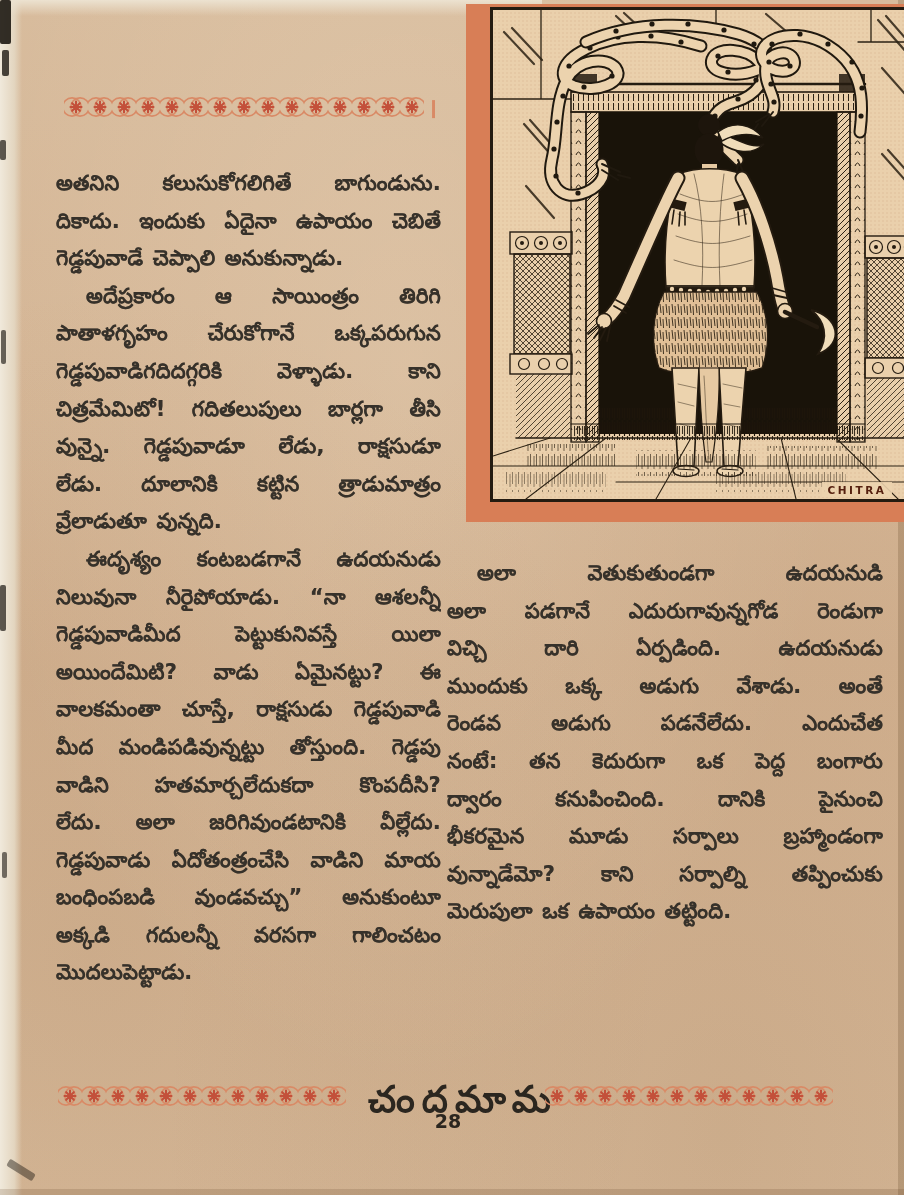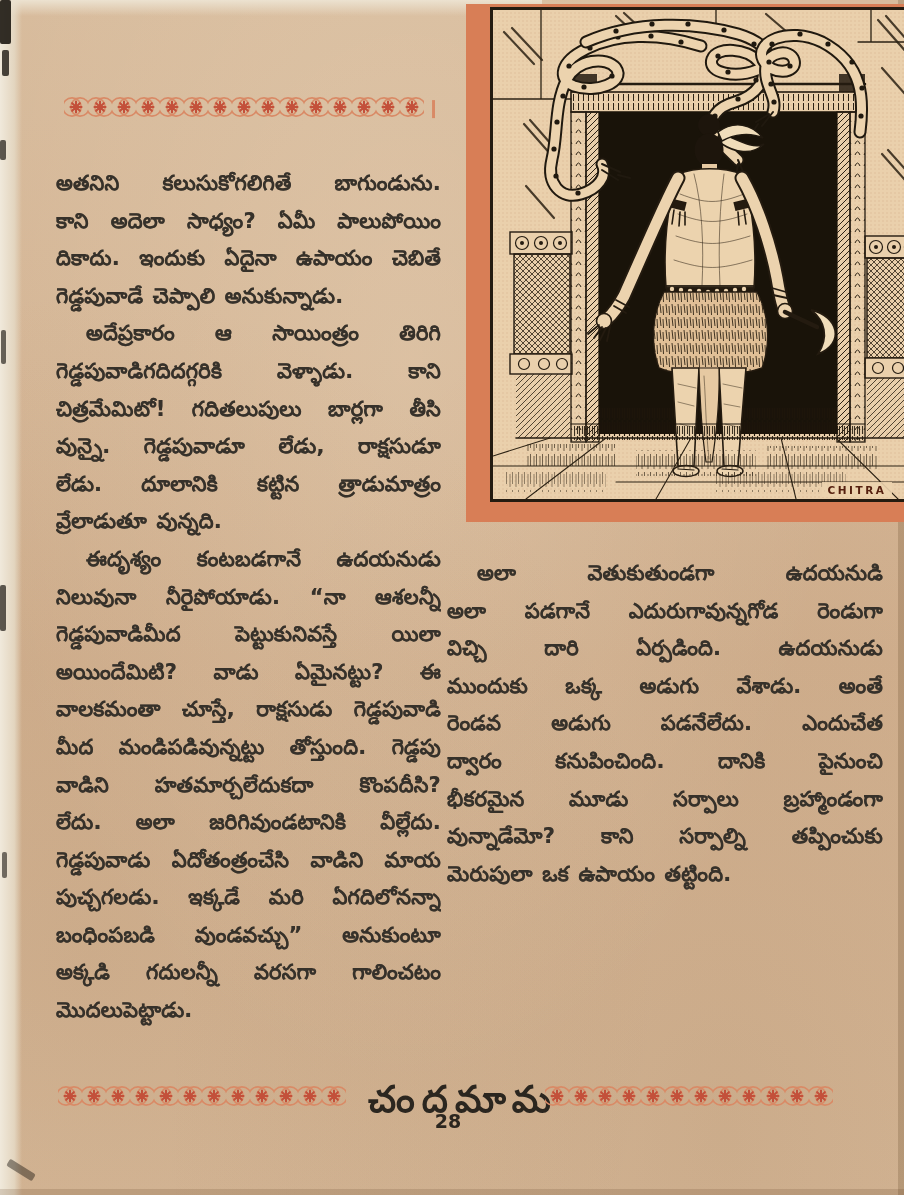--- a/index.html
+++ b/index.html
@@ -132,55 +132,55 @@
       </svg>
       <svg class="orn-unit" viewBox="0 0 24 26">
         <use href="#orn-unit-g"></use>
       </svg>
       <span class="orn-cap">❙</span>
     </div>
 
   <div class="col col-left">
       <div>
         <div class="tline">అతనిని కలుసుకోగలిగితే బాగుండును.</div>
-        <div class="tline">కాని అదెలా సాధ్యం? ఏమీ పాలుపోయిం</div>
         <div class="tline">దికాదు. ఇందుకు ఏదైనా ఉపాయం చెబితే</div>
         <div class="tline last">గెడ్డపువాడే చెప్పాలి అనుకున్నాడు.</div>
       </div>
       <div>
         <div class="tline indent">అదేప్రకారం ఆ సాయింత్రం తిరిగి</div>
+        <div class="tline">పాతాళగృహం చేరుకోగానే ఒక్కపరుగున</div>
         <div class="tline">గెడ్డపువాడిగదిదగ్గరికి వెళ్ళాడు. కాని</div>
         <div class="tline">చిత్రమేమిటో! గదితలుపులు బార్లగా తీసి</div>
         <div class="tline">వున్నై. గెడ్డపువాడూ లేడు, రాక్షసుడూ</div>
         <div class="tline">లేడు. దూలానికి కట్టిన త్రాడుమాత్రం</div>
         <div class="tline last">వ్రేలాడుతూ వున్నది.</div>
       </div>
       <div>
         <div class="tline indent">ఈదృశ్యం కంటబడగానే ఉదయనుడు</div>
         <div class="tline">నిలువునా నీరైపోయాడు. “నా ఆశలన్నీ</div>
         <div class="tline">గెడ్డపువాడిమీద పెట్టుకునివస్తే యిలా</div>
         <div class="tline">అయిందేమిటి? వాడు ఏమైనట్టు? ఈ</div>
         <div class="tline">వాలకమంతా చూస్తే, రాక్షసుడు గెడ్డపువాడి</div>
         <div class="tline">మీద మండిపడివున్నట్టు తోస్తుంది. గెడ్డపు</div>
         <div class="tline">వాడిని హతమార్చలేదుకదా కొంపదీసి?</div>
         <div class="tline">లేదు. అలా జరిగివుండటానికి వీల్లేదు.</div>
         <div class="tline">గెడ్డపువాడు ఏదోతంత్రంచేసి వాడిని మాయ</div>
-        <div class="tline">పుచ్చగలడు. ఇక్కడే మరి ఏగదిలోనన్నా</div>
         <div class="tline">బంధింపబడి వుండవచ్చు” అనుకుంటూ</div>
         <div class="tline">అక్కడి గదులన్నీ వరసగా గాలించటం</div>
         <div class="tline last">మొదలుపెట్టాడు.</div>
       </div>
     </div>
   <div class="col col-right">
       <div>
         <div class="tline indent">అలా వెతుకుతుండగా ఉదయనుడి</div>
         <div class="tline">అలా పడగానే ఎదురుగావున్నగోడ రెండుగా</div>
         <div class="tline">విచ్చి దారి ఏర్పడింది. ఉదయనుడు</div>
         <div class="tline">ముందుకు ఒక్క అడుగు వేశాడు. అంతే</div>
         <div class="tline">రెండవ అడుగు పడనేలేదు. ఎందుచేత</div>
+        <div class="tline">నంటే: తన కెదురుగా ఒక పెద్ద బంగారు</div>
         <div class="tline">ద్వారం కనుపించింది. దానికి పైనుంచి</div>
         <div class="tline">భీకరమైన మూడు సర్పాలు బ్రహ్మాండంగా</div>
         <div class="tline">వున్నాడేమో? కాని సర్పాల్ని తప్పించుకు</div>
         <div class="tline last">మెరుపులా ఒక ఉపాయం తట్టింది.</div>
       </div>
     </div>
 
   <div class="illus">
     <svg viewBox="0 0 456 518" xmlns="http://www.w3.org/2000/svg">
       <defs>

